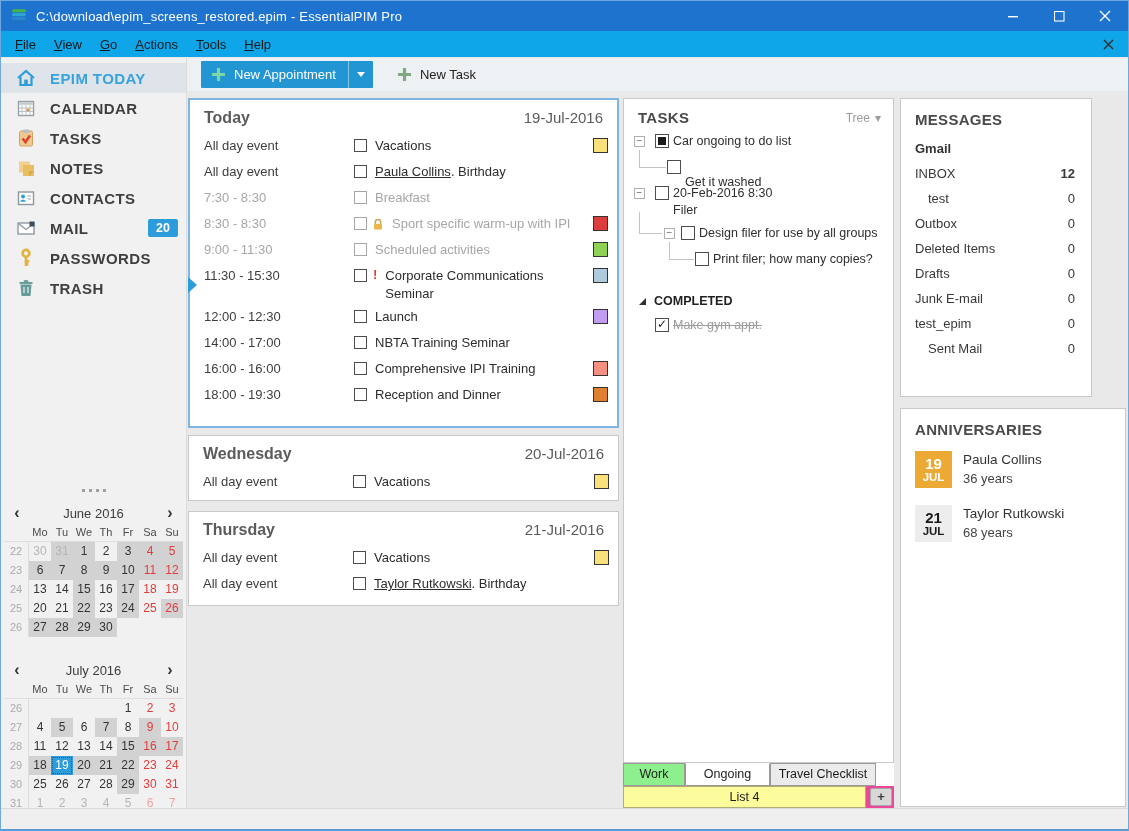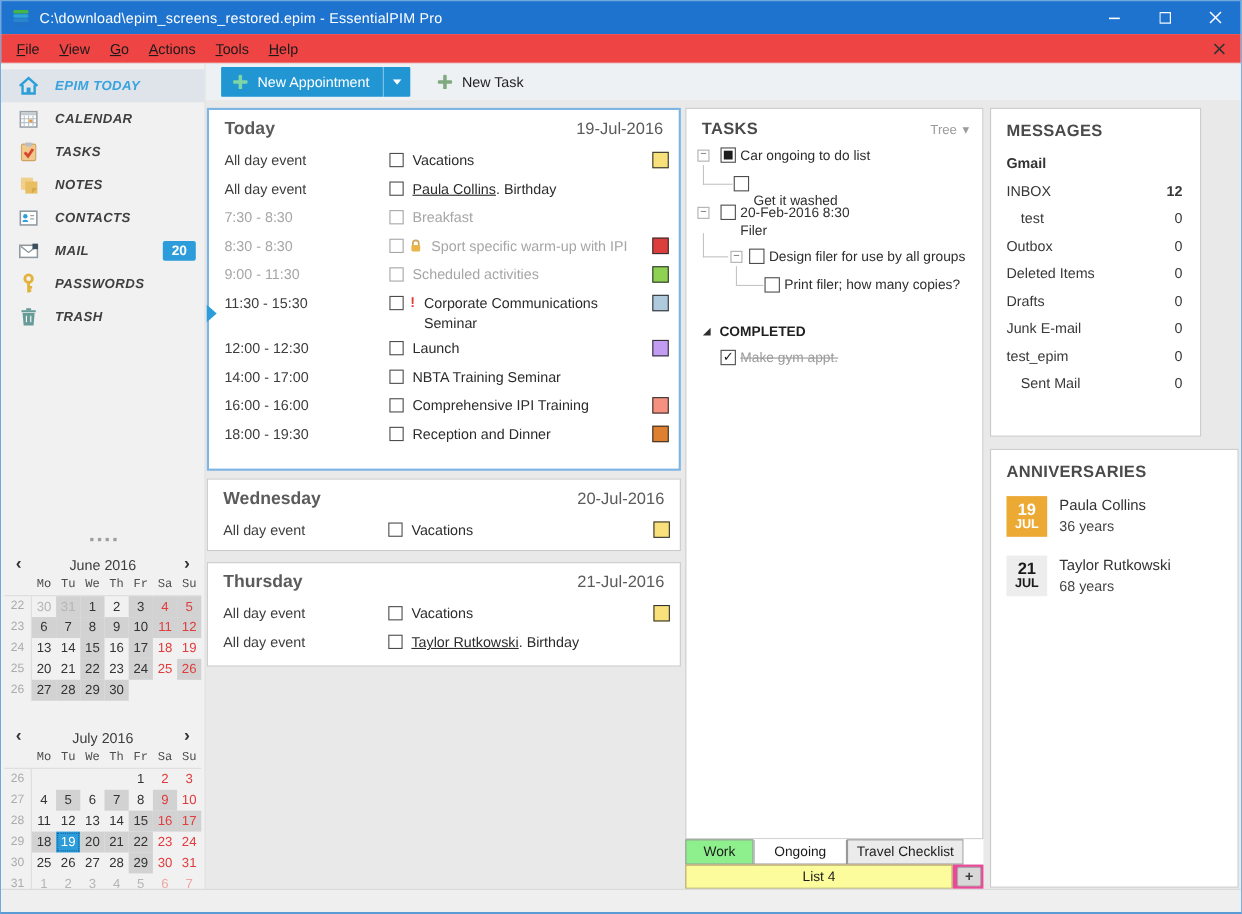--- a/index.html
+++ b/index.html
@@ -10,53 +10,53 @@
     border:1px solid #6FA8DC; border-bottom:2px solid #5B9BD5; overflow:hidden; }
 
   
   .titlebar { height:30px; background:#1E73CF; display:flex; align-items:center; color:#fff; }
   .tb-icon { width:18px; height:18px; margin:0 8px 0 9px; flex:none; }
   .tb-title { font-size:13px; letter-spacing:.2px; }
   .tb-controls { margin-left:auto; display:flex; height:100%; }
   .tb-btn { width:46px; display:flex; align-items:center; justify-content:center; }
 
   
-  .menubar { height:27px; background:#ef4444; display:flex; align-items:center;
+  .menubar { height:27px; background:#0ea5e9; display:flex; align-items:center;
     padding-left:5px; border-bottom:1px solid #e6e6e6; font-size:13px; color:#1a1a1a; }
   .menu-item { padding:4px 9px; }
   .menu-item u { text-decoration:underline; }
   .menu-close { margin-left:auto; margin-right:14px; display:flex; align-items:center; }
 
   
   .mainrow { display:flex; height:751px; }
 
   
   .sidebar { width:186px; background:#f1f1f1; border-right:1px solid #dcdcdc; position:relative; flex:none; }
   .nav { padding-top:5px; }
   .nav-item { height:30px; display:flex; align-items:center; padding-left:13px; position:relative; cursor:default; }
   .nav-item.selected { background:#dee4e9; }
   .nav-icon { width:24px; height:24px; margin-right:12px; display:flex; align-items:center; justify-content:center; flex:none; }
-  .nav-label { font-size:12px; font-weight:600; letter-spacing:.4px; color:#3f3f3f;font-style:italic; }
+  .nav-label { font-size:15px; font-weight:600; letter-spacing:.4px; color:#3f3f3f; }
   .nav-item.selected .nav-label { color:#38a3de; }
   .nav-badge { position:absolute; right:8px; background:#2D9CDB; color:#fff; font-size:12.5px;
     font-weight:700; padding:2px 8px; border-radius:2px; }
 
   .splitter { position:absolute; top:431px; left:0; width:100%; display:flex; justify-content:center; gap:4px; }
   .splitter i { width:3px; height:3px; background:#9f9f9f; display:block; }
 
   
   .mini-cal { position:absolute; left:3px; width:179px; }
   #cal-june { top:444px; }
   #cal-july { top:601px; }
   .cal-head { display:flex; align-items:center; height:22px; font-size:13px; color:#3d3d3d; }
   .cal-arrow { width:26px; text-align:center; font-size:16px; font-weight:700; color:#333; line-height:20px; }
   .cal-title { flex:1; text-align:center; }
   .cal-grid { display:grid; grid-template-columns:25px repeat(7,22px); }
   .cal-corner { height:18px; border-bottom:1px solid #ddd; }
-  .cal-dh { font-size:11px; color:#4c4c4c; text-align:center; height:18px; line-height:17px; border-bottom:1px solid #ddd;font-family:Liberation Mono, monospace; }
+  .cal-dh { font-size:11px; color:#4c4c4c; text-align:center; height:18px; line-height:17px; border-bottom:1px solid #ddd; }
   .cal-wn { font-size:11px; color:#ababab; text-align:center; height:19px; line-height:19px; border-right:1px solid #ddd; }
   .cal-day { font-size:12px; color:#333; text-align:center; height:19px; line-height:19px; }
   .cal-day.sh { background:#d2d2d2; }
   .cal-day.red { color:#e03c3c; }
   .cal-day.out { color:#b5b5b5; }
   .cal-day.out.red { color:#efa5a5; }
   .cal-day.sel { background:#2D9CDB; color:#fff; outline:1px dotted #185f95; outline-offset:-2px; }
 
   
   .rightarea { flex:1; position:relative; background:#e9e9e9; }

